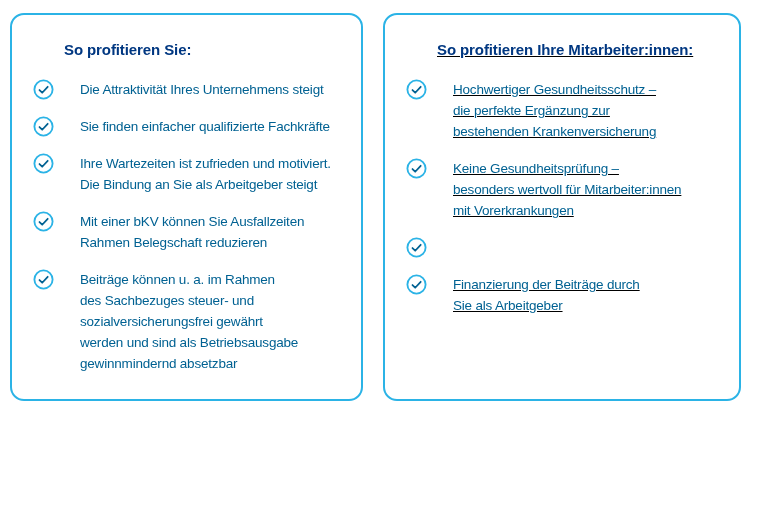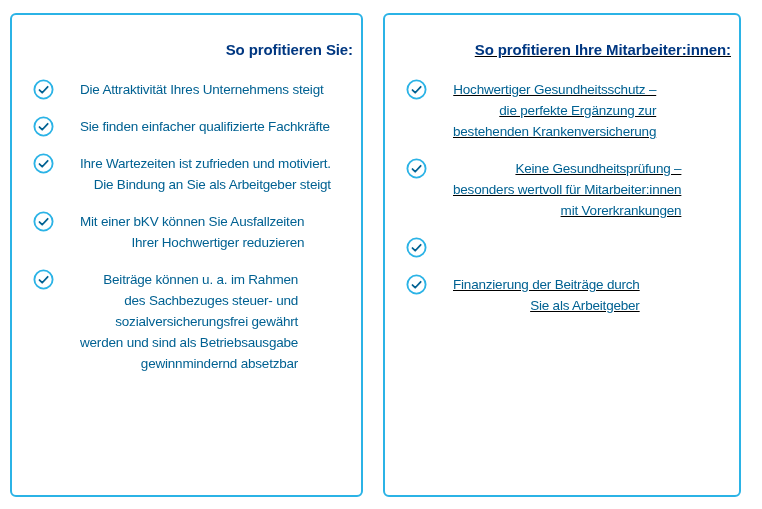--- a/index.html
+++ b/index.html
@@ -17,25 +17,24 @@
     font-family: "Liberation Sans", sans-serif;
     overflow: hidden;
   }
   .cards-wrap {
     display: flex;
     gap: 20px;
     padding: 13px 0 0 10px;
   }
   .benefit-card {
     border: 2px solid var(--card-border);
-    border-radius: 6px;
-    height: 484px;
+    border-radius: 14px;
+    height: 388px;
     padding: 25px 8px 0 21px;
     background: var(--background);
-    text-align: right;
   }
   .benefit-card.left  { width: 353px; }
   .benefit-card.right { width: 358px; text-decoration: underline; }
   .card-title {
     font-size: 15px;
     font-weight: bold;
     line-height: 20px;
     color: var(--title-text);
     margin: 0 0 19px 31px;
     letter-spacing: -0.1px;
@@ -91,21 +90,21 @@
       <div class="benefit-text">Ihre Wartezeiten ist zufrieden und motiviert.
 Die Bindung an Sie als Arbeitgeber steigt</div>
     </div>
 
     <div class="benefit-item">
       <svg class="check-badge" viewBox="0 0 24 24">
         <circle cx="12" cy="12" r="10.4" fill="none" stroke="var(--check-ring)" stroke-width="2.1"></circle>
         <path d="M7.4 12.6l3.1 3.1 6.3-6.8" fill="none" stroke="var(--check-mark)" stroke-width="2" stroke-linecap="round" stroke-linejoin="round"></path>
       </svg>
       <div class="benefit-text">Mit einer bKV können Sie Ausfallzeiten
-Ihrer Hochwertiger reduzieren</div>
+Rahmen Belegschaft reduzieren</div>
     </div>
 
     <div class="benefit-item">
       <svg class="check-badge" viewBox="0 0 24 24">
         <circle cx="12" cy="12" r="10.4" fill="none" stroke="var(--check-ring)" stroke-width="2.1"></circle>
         <path d="M7.4 12.6l3.1 3.1 6.3-6.8" fill="none" stroke="var(--check-mark)" stroke-width="2" stroke-linecap="round" stroke-linejoin="round"></path>
       </svg>
       <div class="benefit-text">Beiträge können u. a. im Rahmen
 des Sachbezuges steuer- und
 sozialversicherungsfrei gewährt

